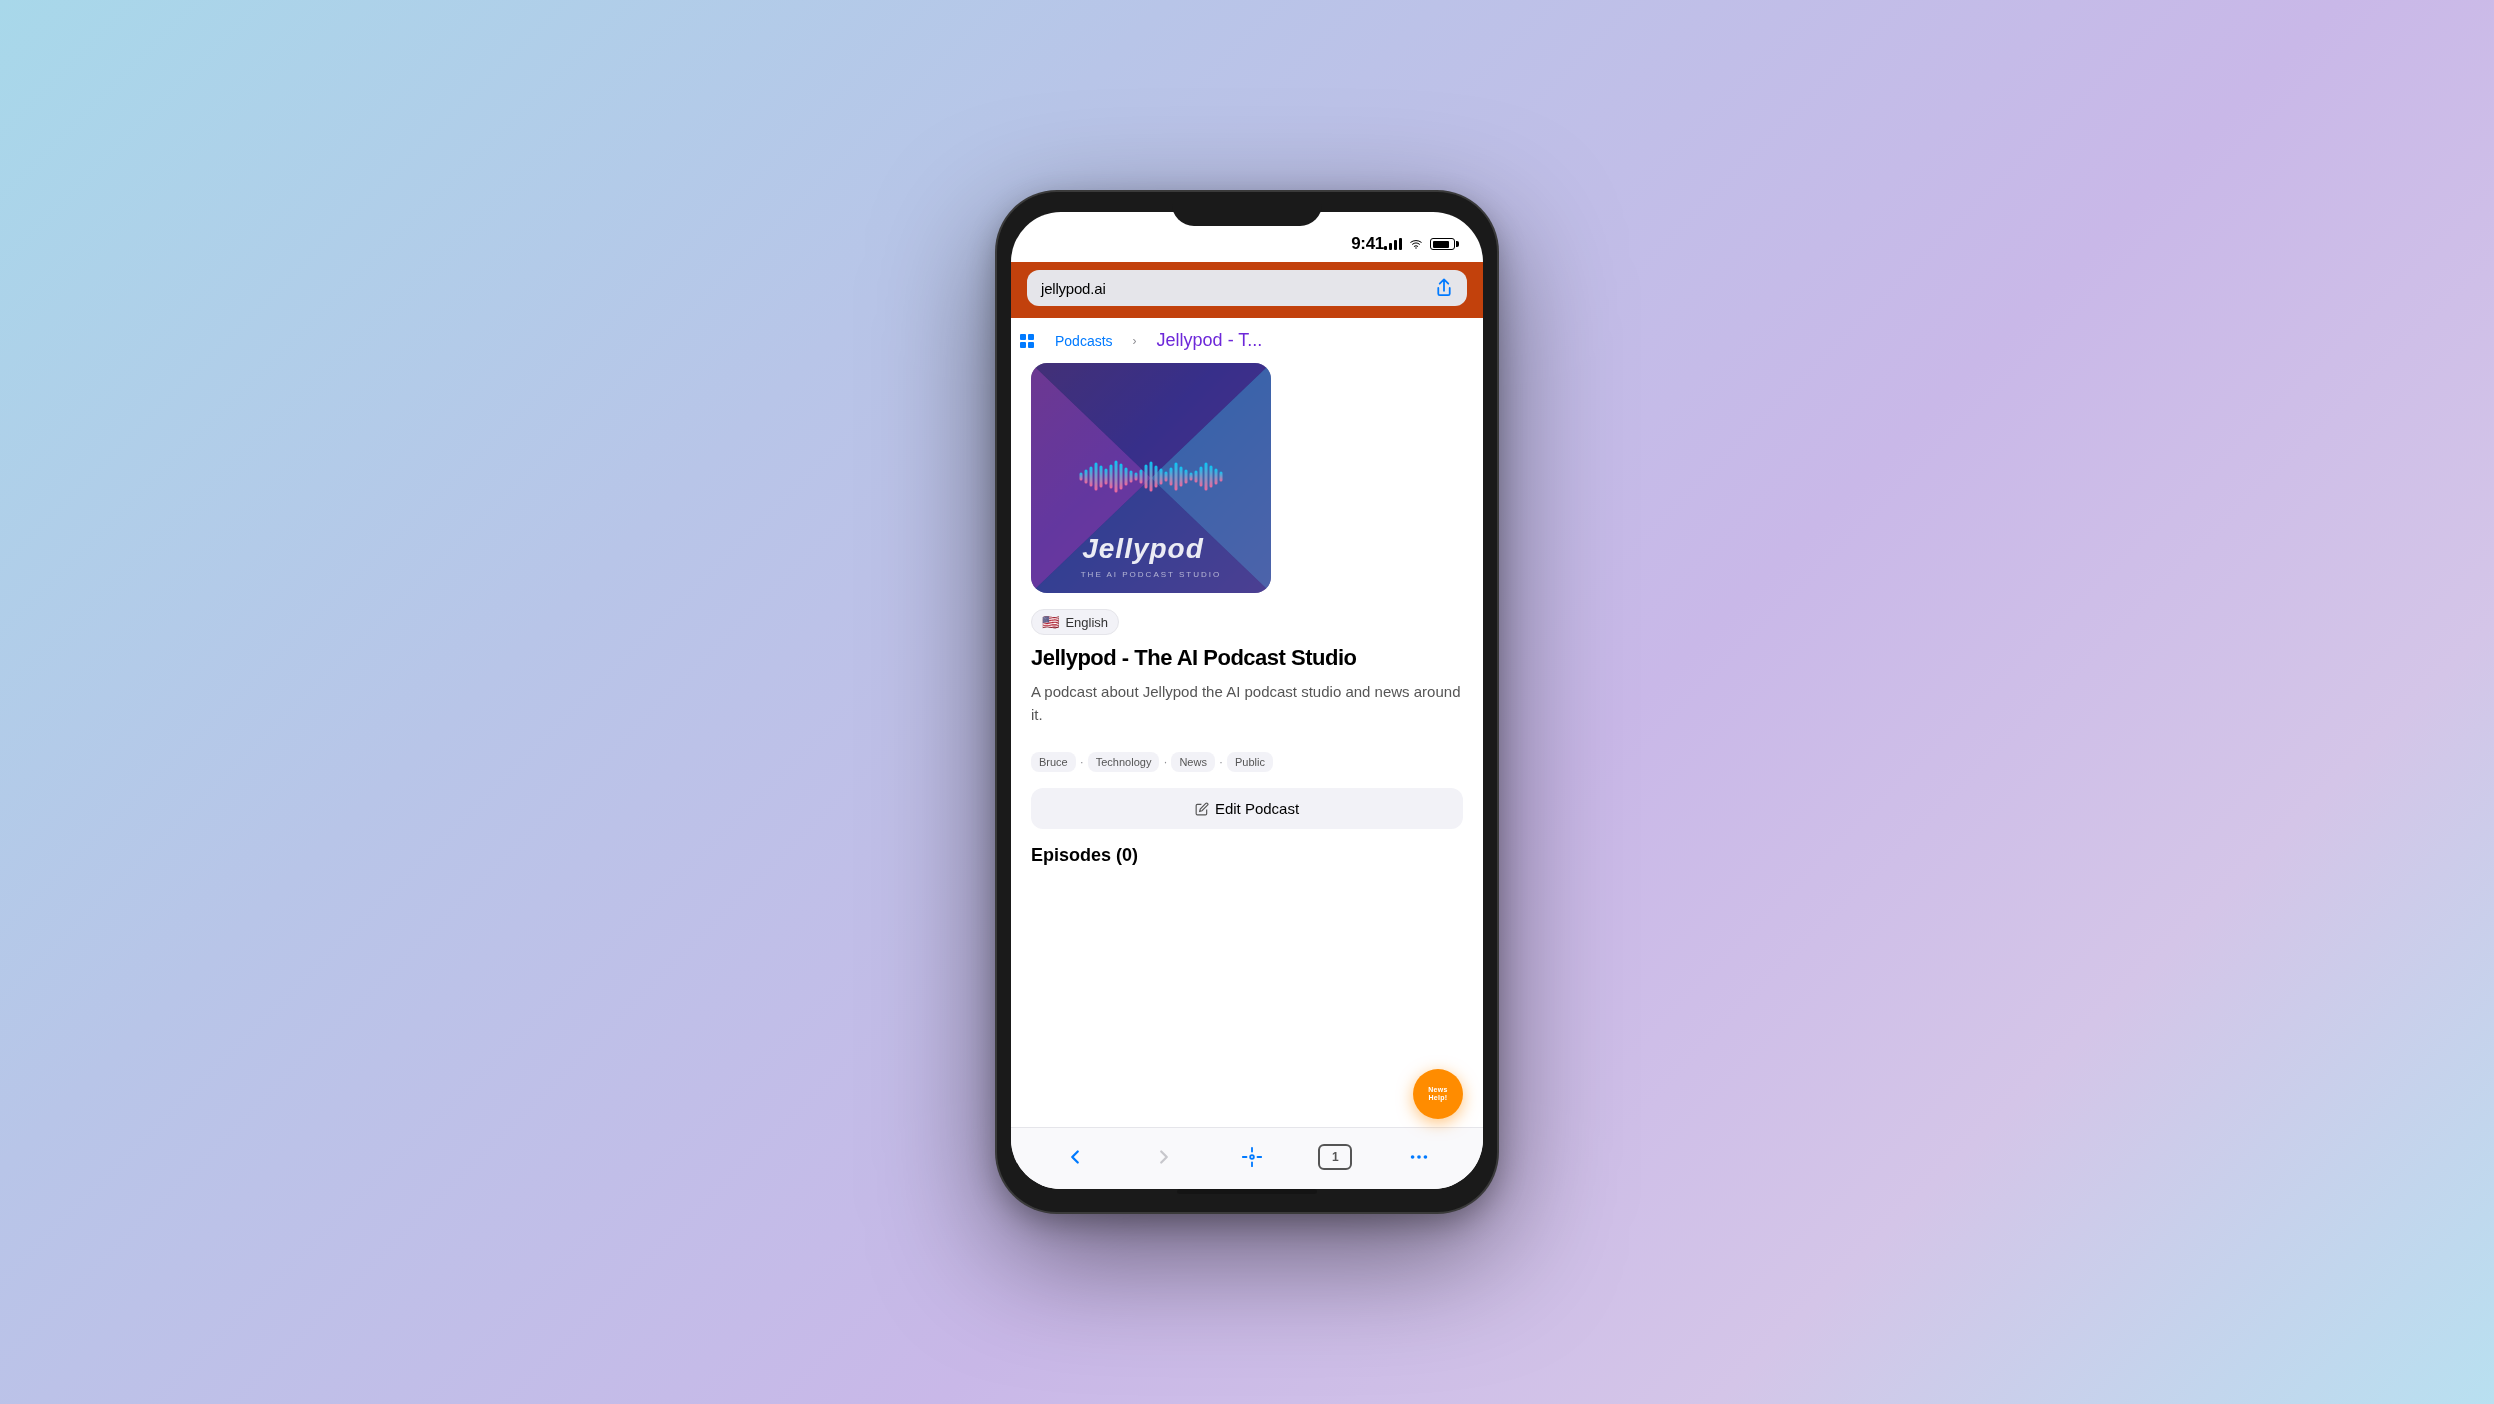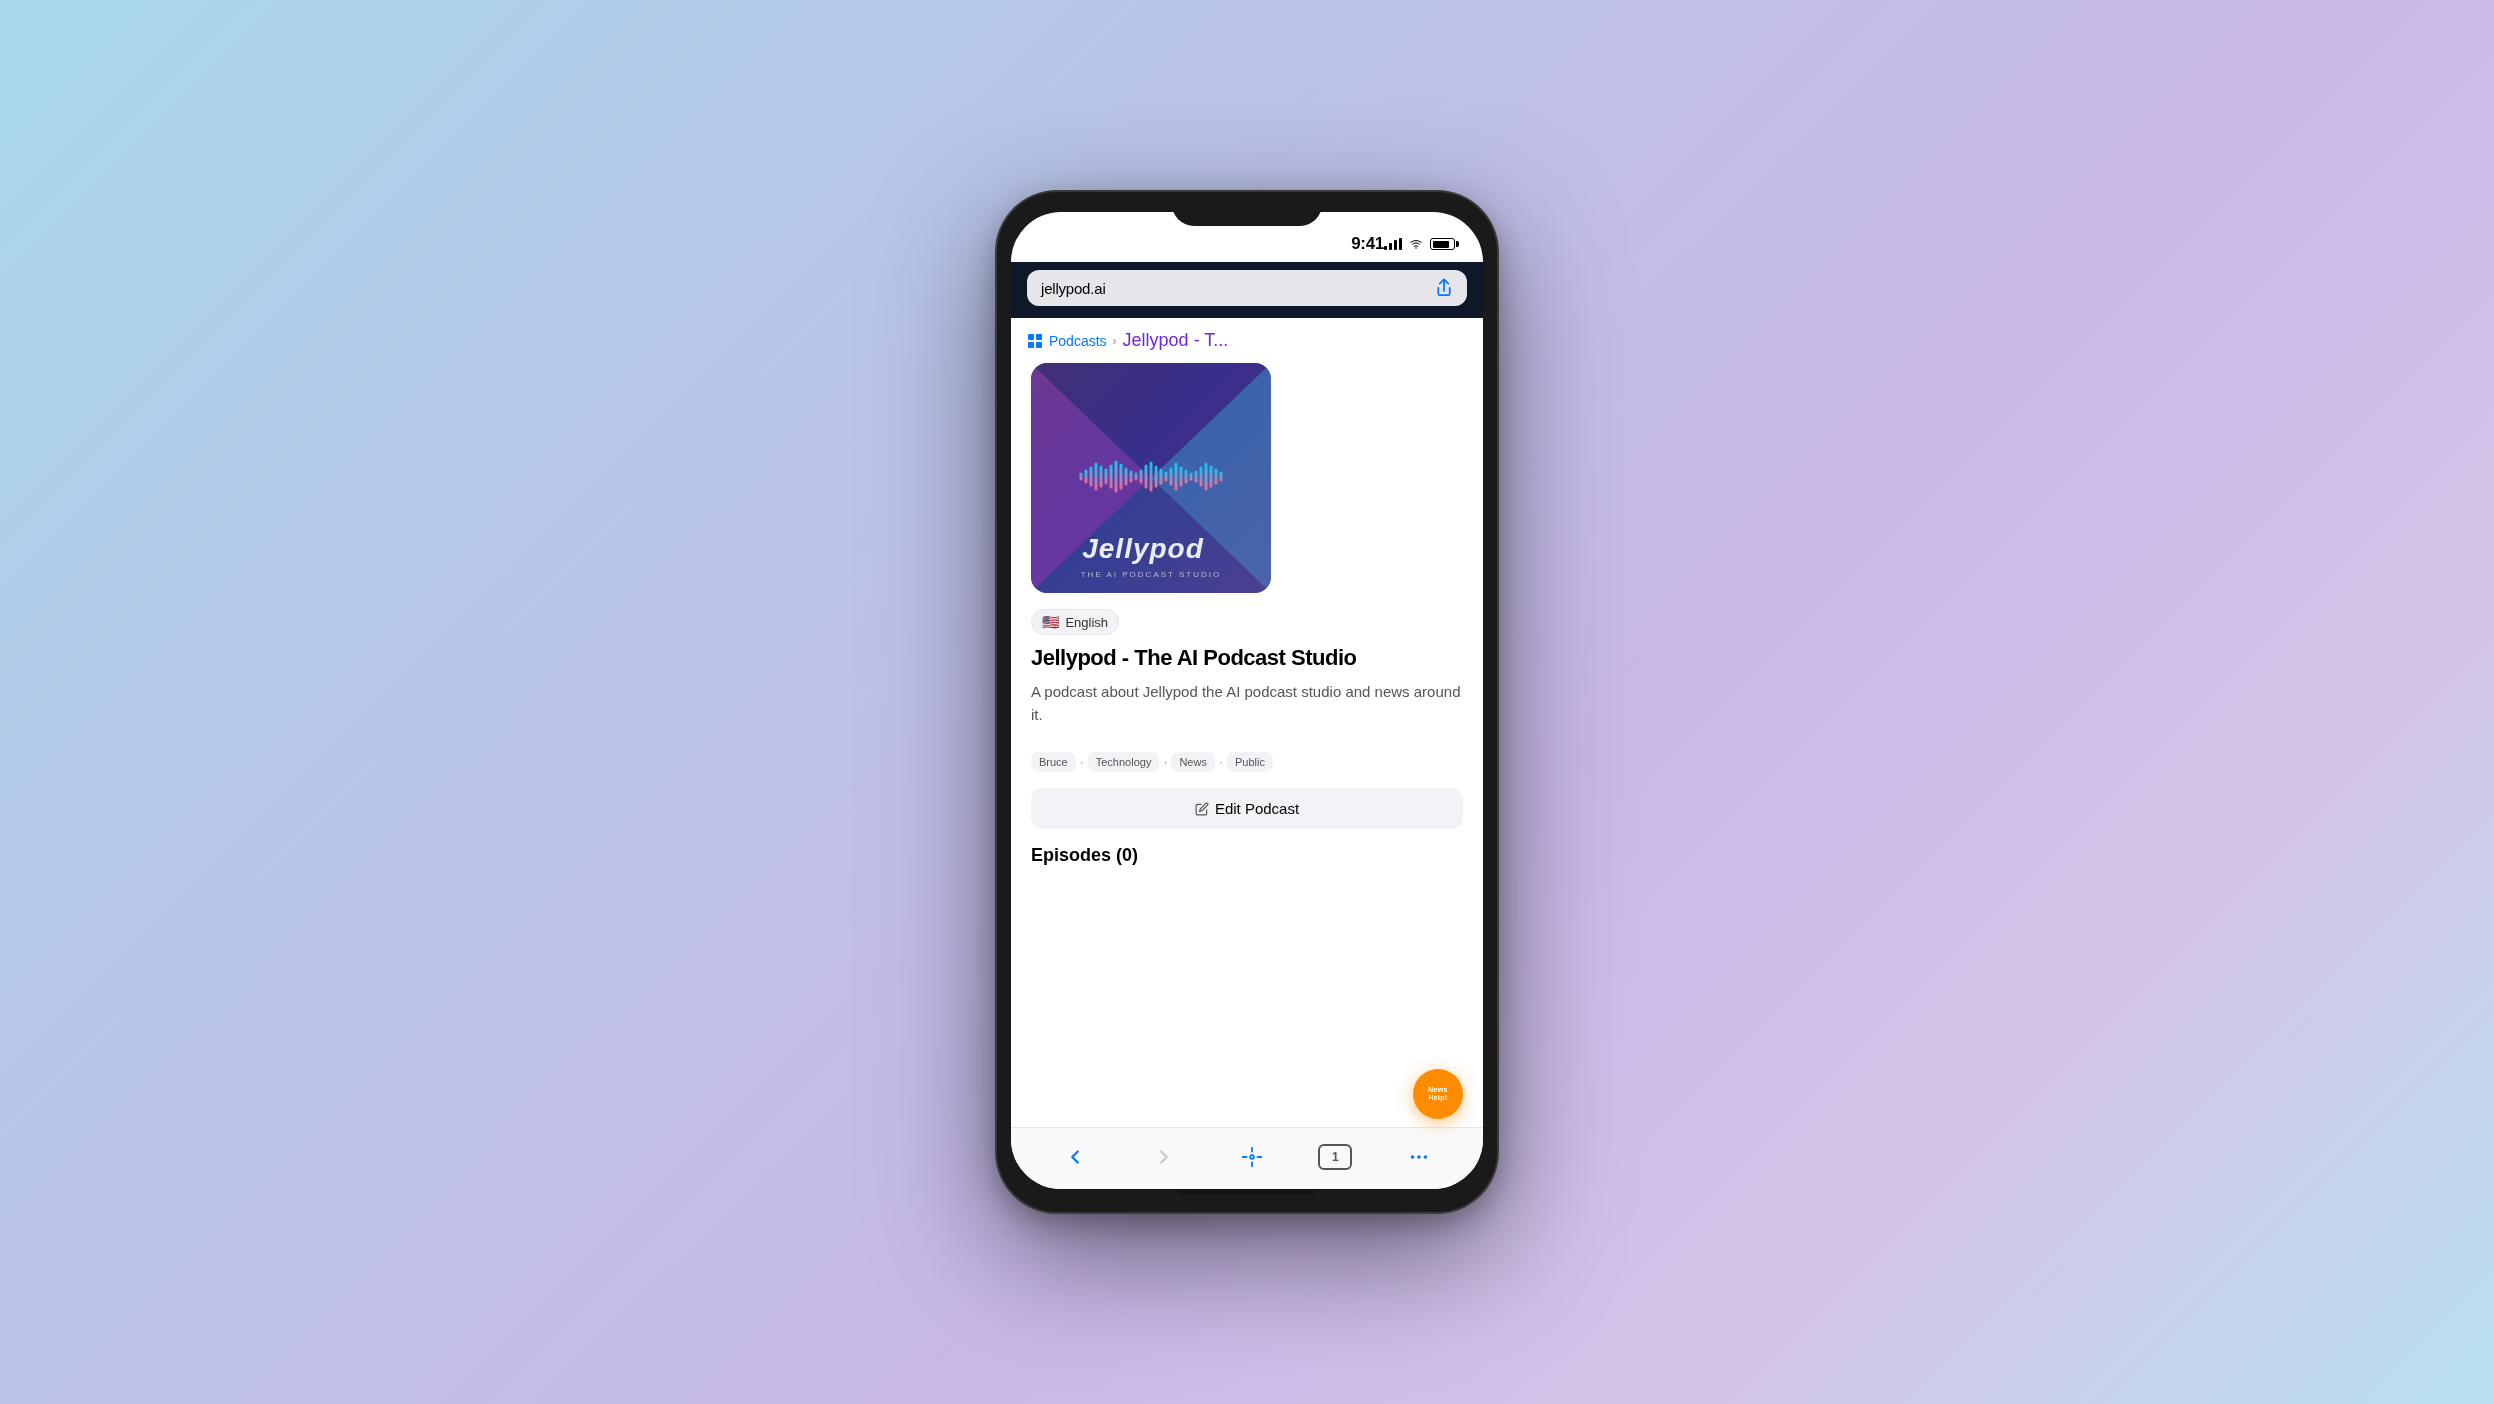--- a/index.html
+++ b/index.html
@@ -128,21 +128,21 @@
 
     .battery-fill {
       width: 80%;
       height: 100%;
       background: #000;
       border-radius: 1px;
     }
 
     
     .browser-chrome {
-      background: #0f172a;
+      background: #c2410c;
       padding: 8px 16px 12px;
       flex-shrink: 0;
     }
 
     .url-bar {
       background: #e5e5ea;
       border-radius: 12px;
       padding: 8px 14px;
       display: flex;
       align-items: center;
@@ -152,22 +152,22 @@
     .url-text {
       font-size: 15px;
       color: #000;
       letter-spacing: -0.2px;
     }
 
     
     .breadcrumb {
       display: flex;
       align-items: center;
-      padding: 12px 16px;
-      gap: 6px;
+      padding: 12px 8px;
+      gap: 20px;
       flex-shrink: 0;
       background: #fff;
     }
 
     .breadcrumb-text {
       font-size: 14px;
       color: #007aff;
     }
 
     .breadcrumb-chevron {

